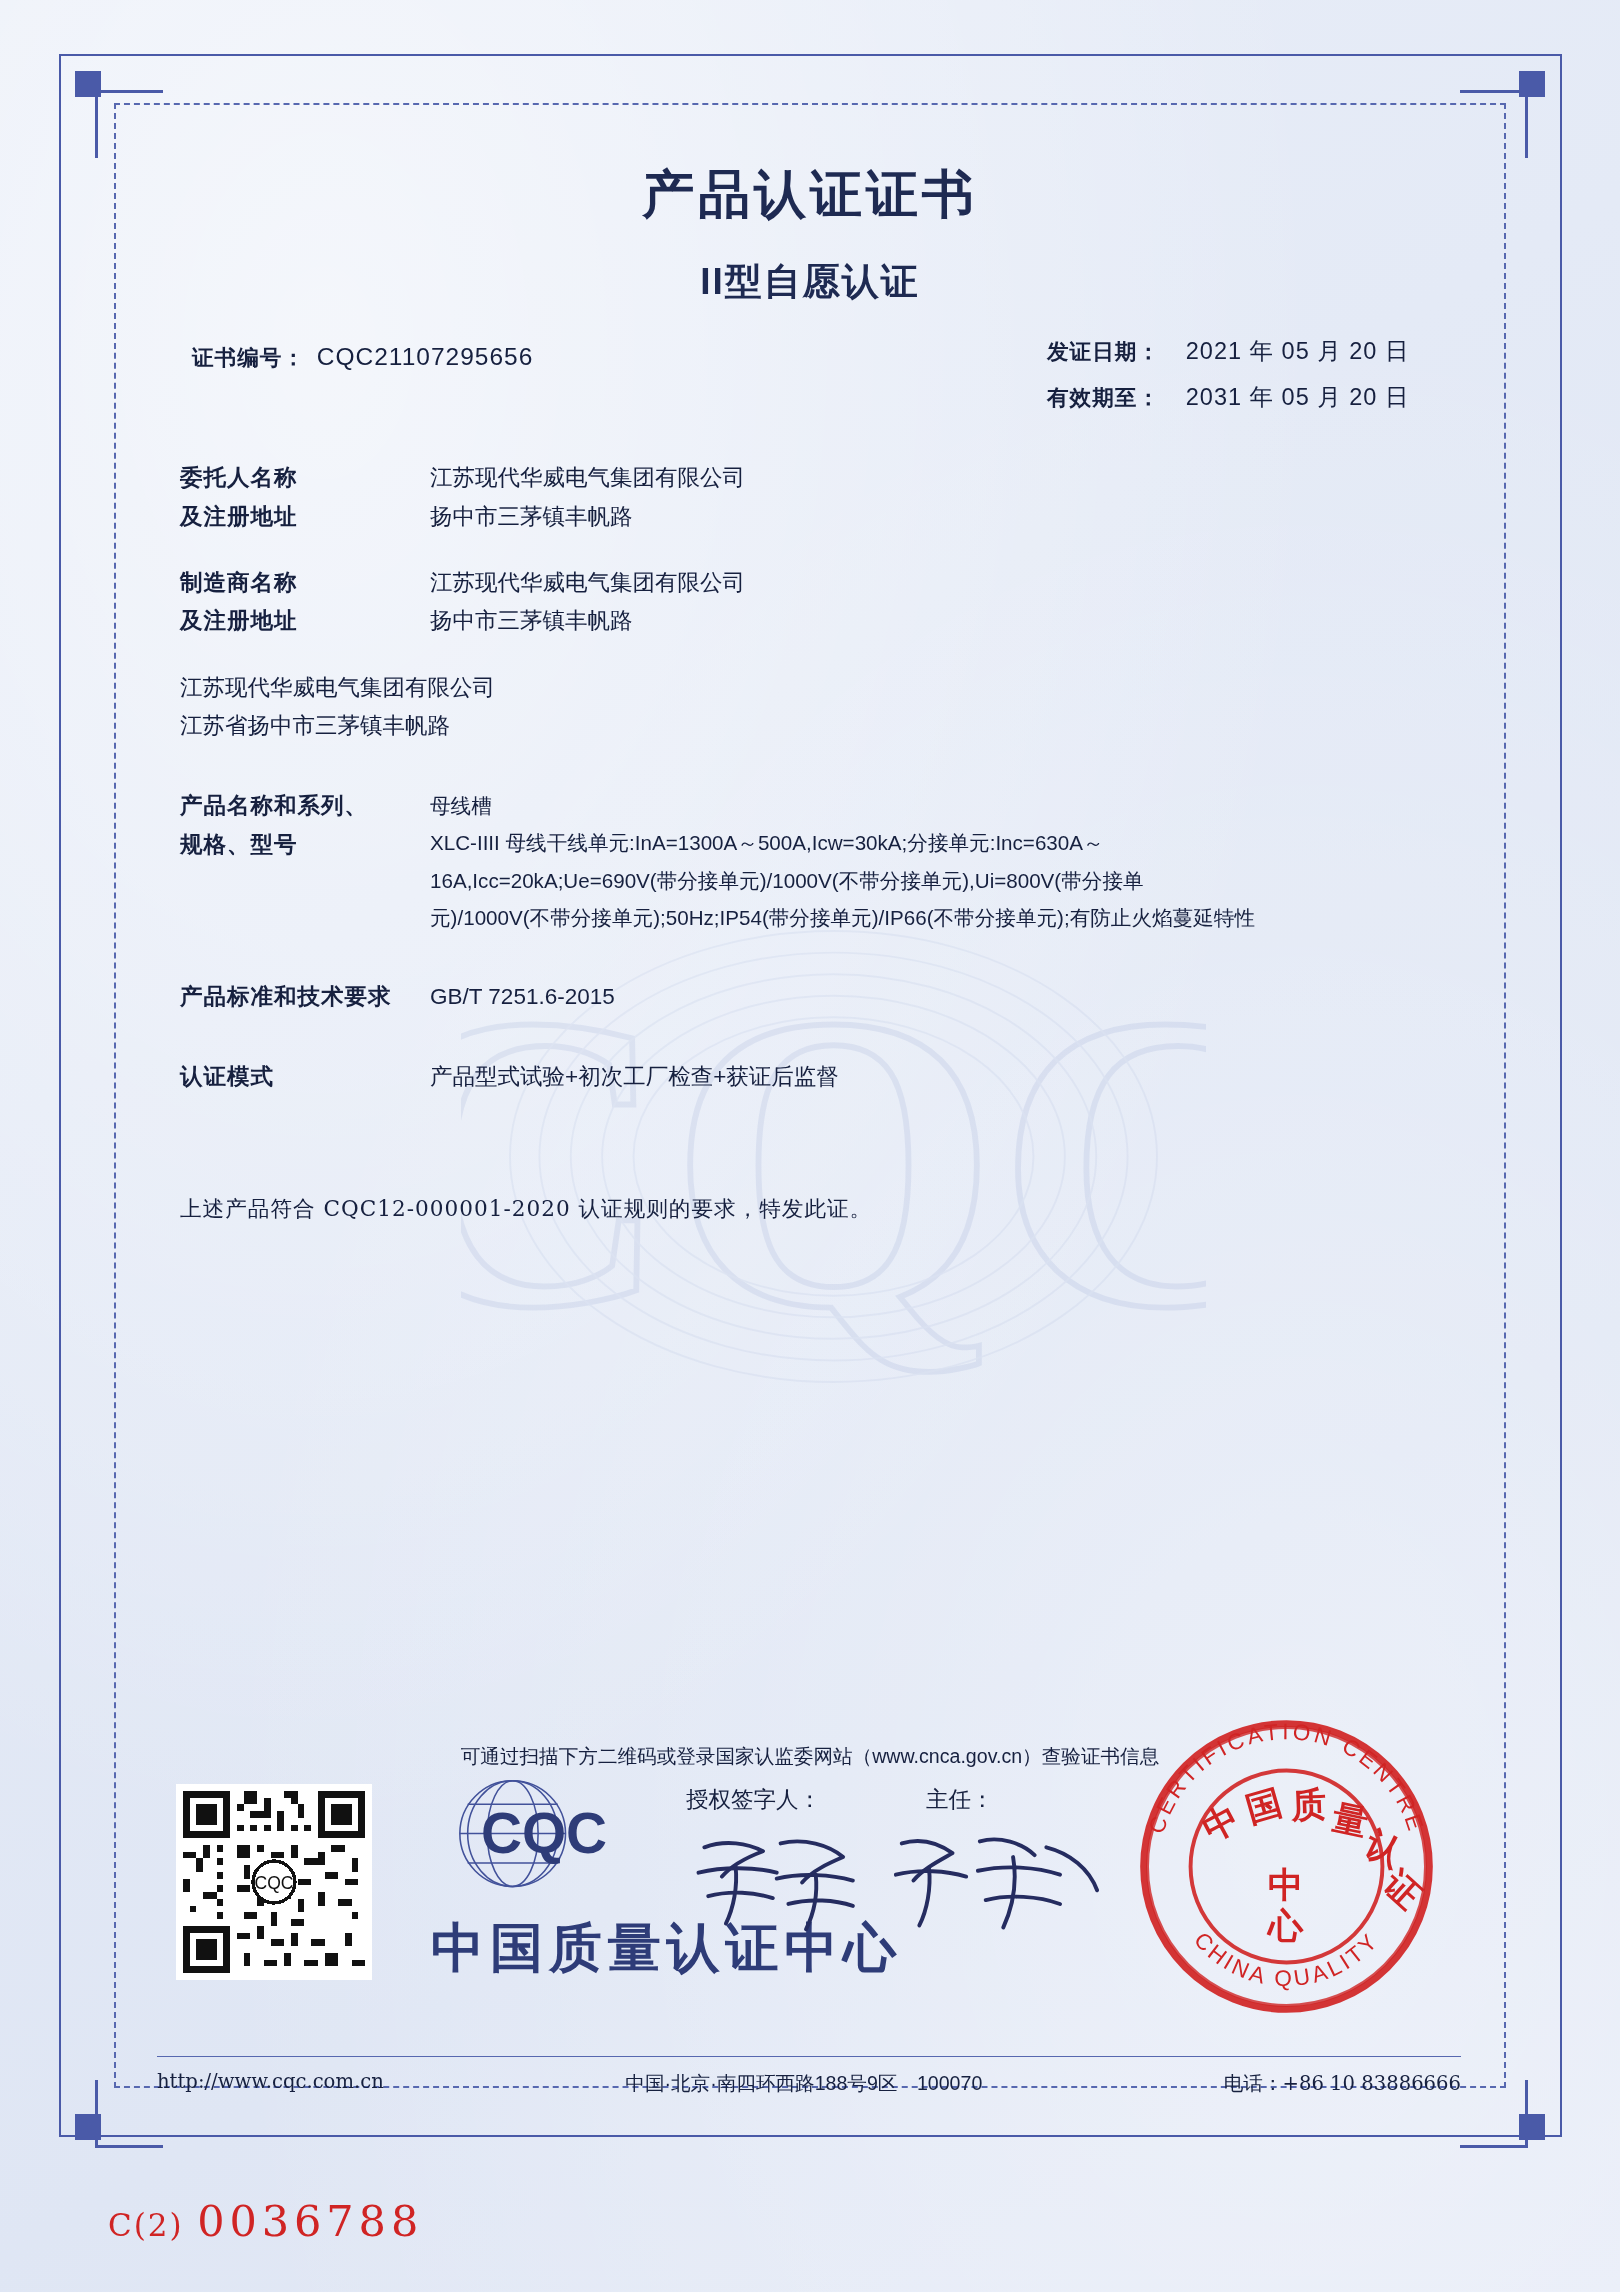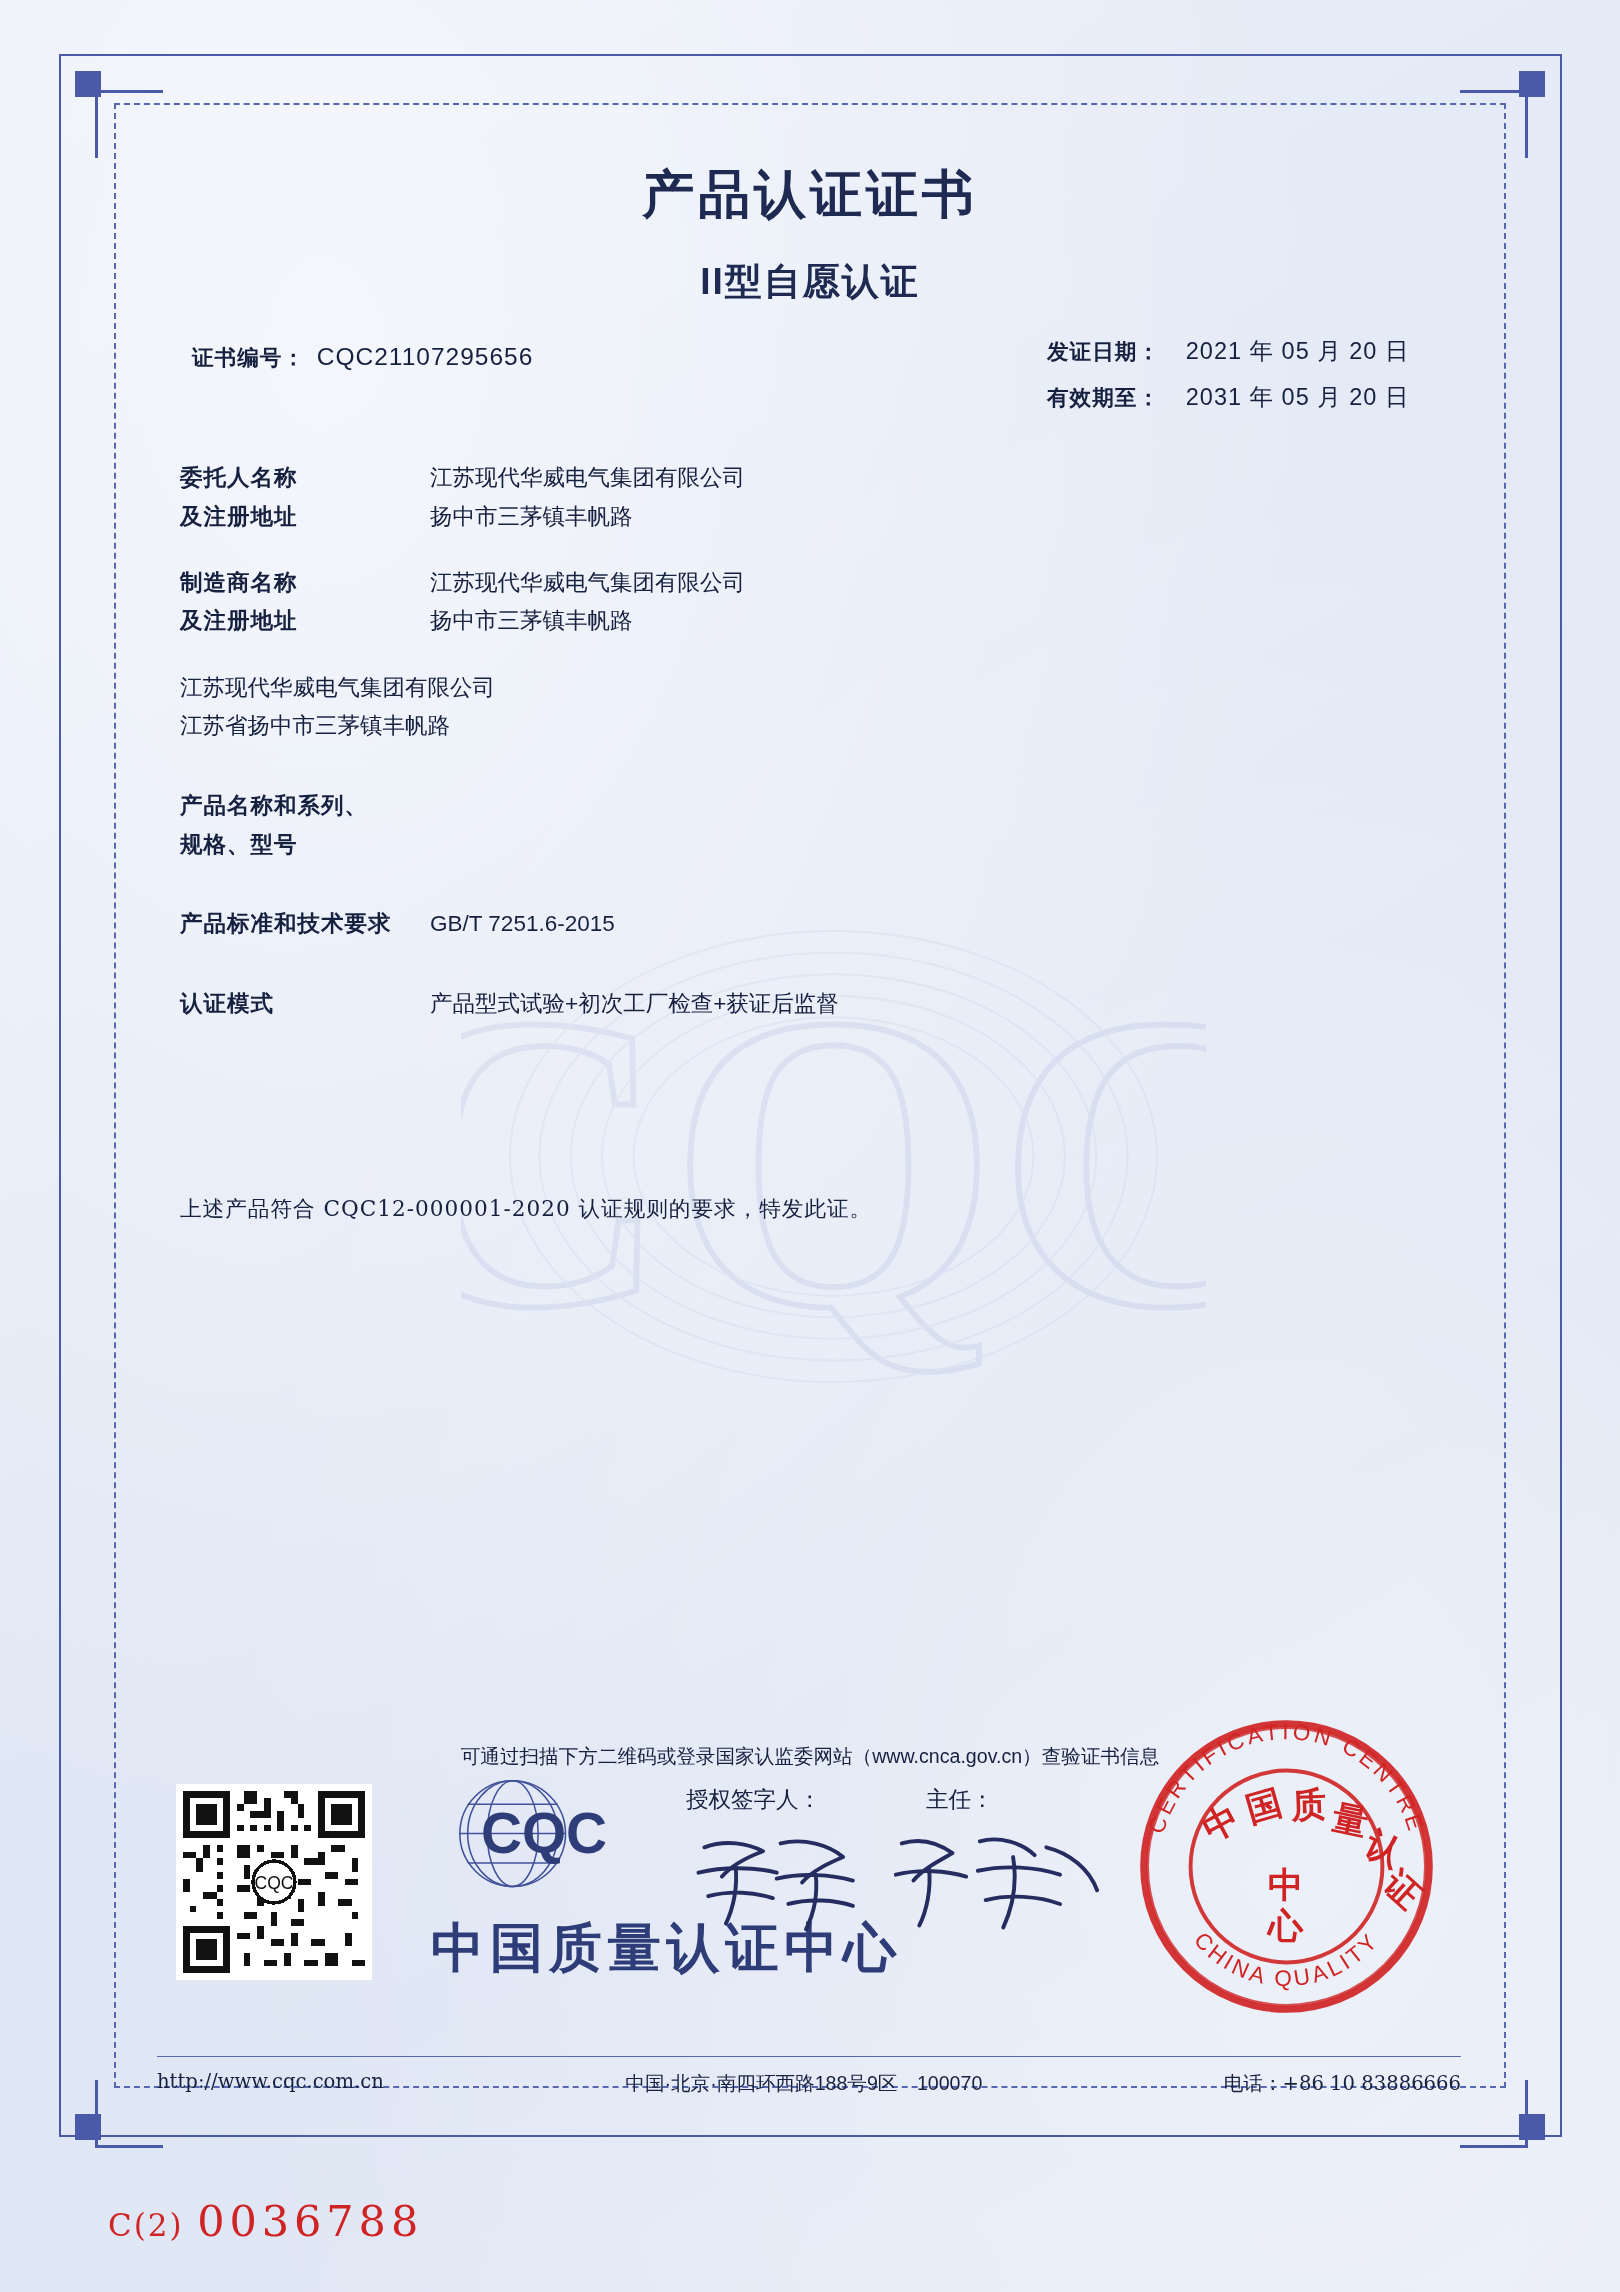--- a/index.html
+++ b/index.html
@@ -337,20 +337,26 @@
         <span class="v2">江苏省扬中市三茅镇丰帆路</span>
       </div>
     </div>
 
     <div class="spacer-sm"></div>
 
     <div class="field-row">
       <div class="field-label">
         <span class="l1">产品名称和系列、</span>
         <span class="l2">规格、型号</span>
+      </div>
+      <div class="field-value small">
+        <span class="v1">母线槽</span>
+        <span class="v2">XLC-IIII 母线干线单元:InA=1300A～500A,Icw=30kA;分接单元:Inc=630A～</span>
+        <span class="v2">16A,Icc=20kA;Ue=690V(带分接单元)/1000V(不带分接单元),Ui=800V(带分接单</span>
+        <span class="v2">元)/1000V(不带分接单元);50Hz;IP54(带分接单元)/IP66(不带分接单元);有防止火焰蔓延特性</span>
       </div>
     </div>
 
     <div class="spacer-sm"></div>
 
     <div class="field-row">
       <div class="field-label">产品标准和技术要求</div>
       <div class="field-value">GB/T 7251.6-2015</div>
     </div>
 

